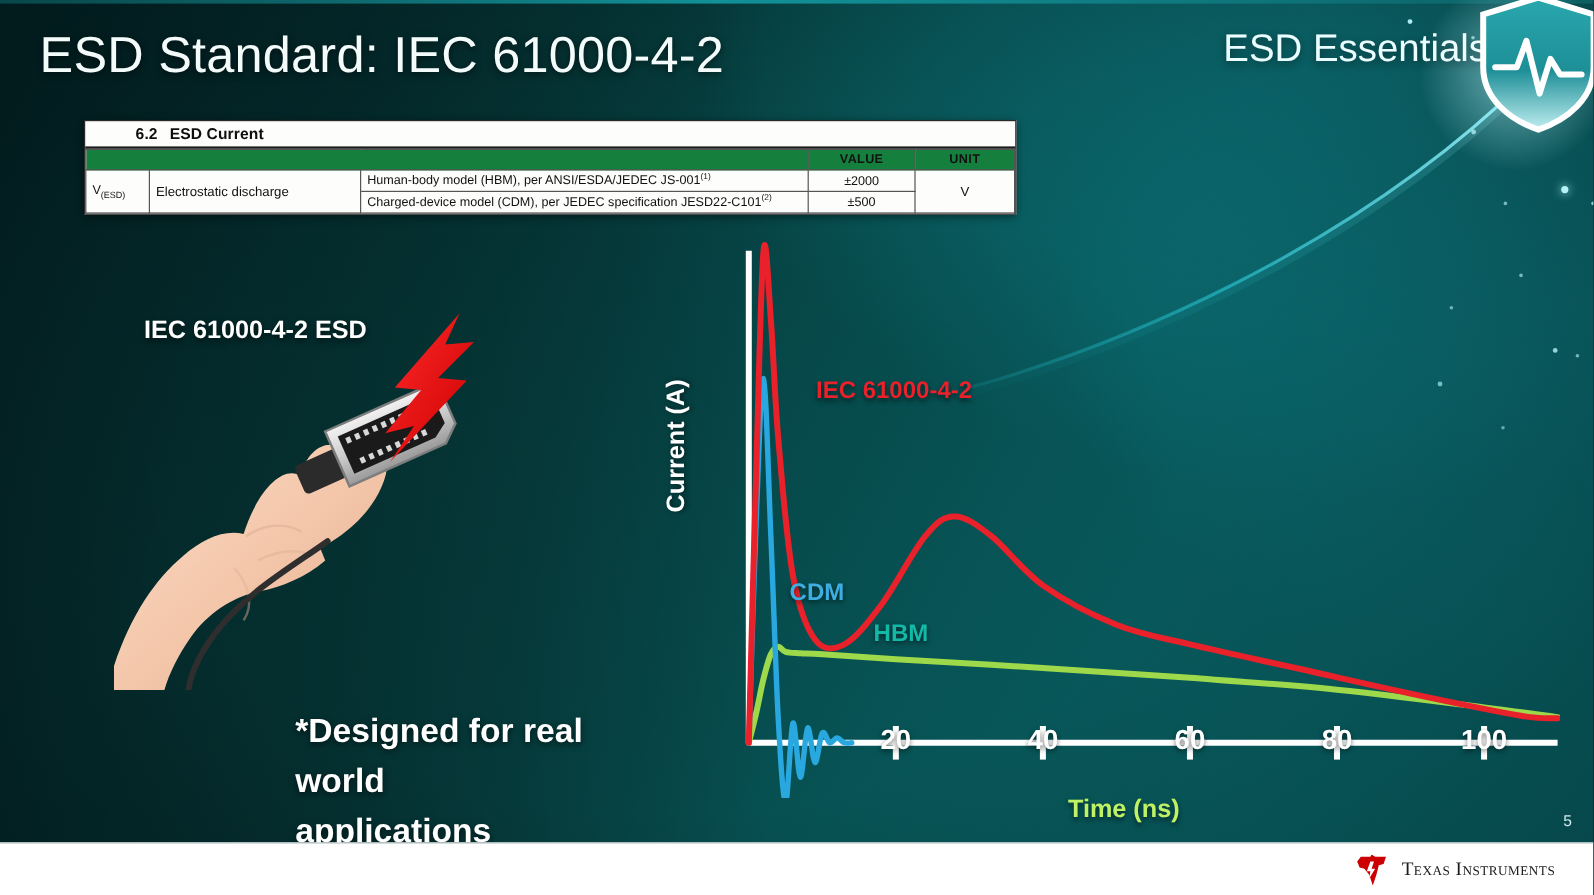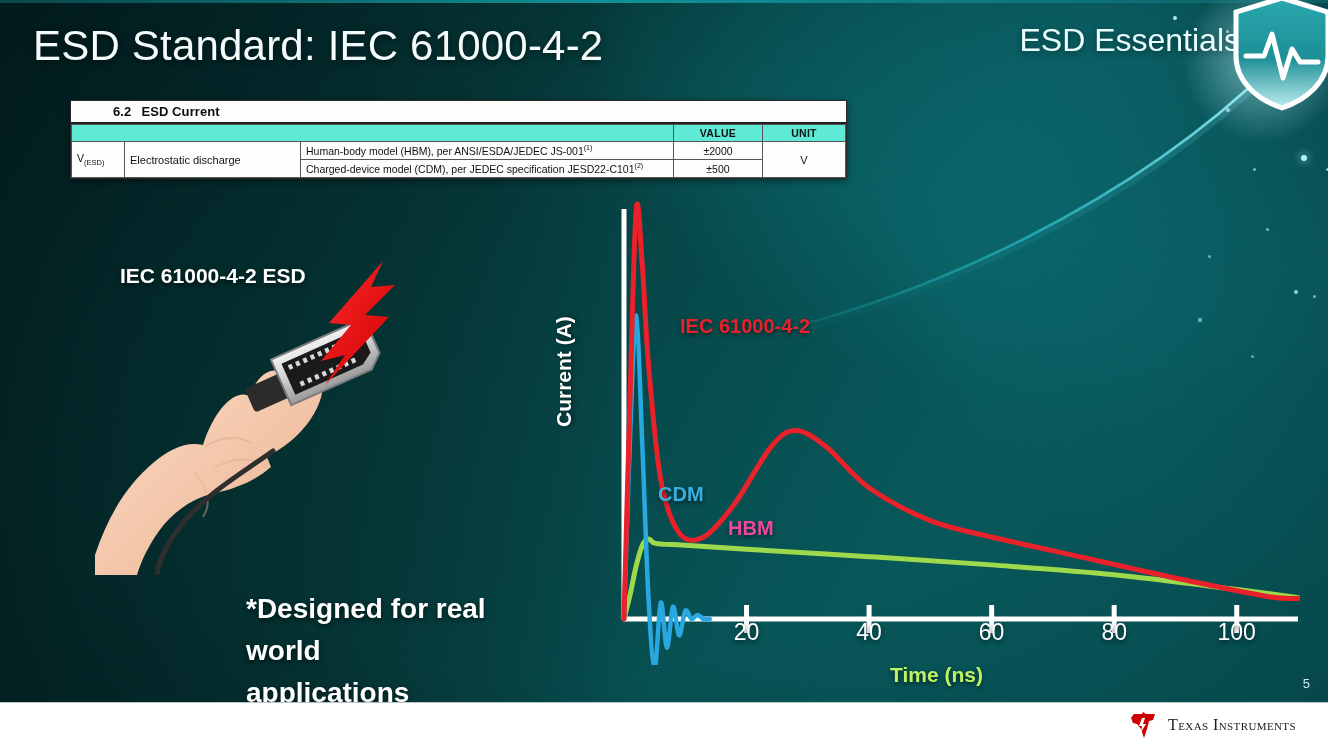--- a/index.html
+++ b/index.html
@@ -72,21 +72,21 @@
   }
   .ds-head{
     padding:3px 4px 3px 6px;
     font-size:13px;font-weight:bold;color:#0e0e0e;
     border-bottom:2px solid #1d1d1d;
     letter-spacing:.1px;
   }
   .ds-head .num{margin-right:10px;margin-left:36px;}
   table.dsr{border-collapse:collapse;width:100%;font-size:10.5px;}
   table.dsr td,table.dsr th{border:1px solid #555;padding:2px 5px;vertical-align:middle;}
-  table.dsr thead th{background:#5eead4;text-align:center;font-size:10.5px;font-weight:bold;letter-spacing:.3px;}
+  table.dsr thead th{background:#15803d;text-align:center;font-size:10.5px;font-weight:bold;letter-spacing:.3px;}
   .c-blank{background:#d2d2d2;}
   .col-v{width:78px;text-align:center;}
   .col-u{width:72px;text-align:center;}
   .cell-sym{width:42px;font-size:10.5px;text-align:left;padding-left:6px;}
   .cell-param{width:165px;font-size:11px;}
   .cell-desc{font-size:10.5px;line-height:1.2;}
   .cell-val{text-align:center;font-size:10.5px;}
   .cell-unit{text-align:center;font-size:11px;}
   sub{font-size:7.5px;}
   sup{font-size:7px;}
@@ -116,33 +116,33 @@
     text-shadow:0 2px 4px rgba(0,0,0,.55);
     white-space:nowrap;
   }
   .xlabel{
     position:absolute;left:330px;top:468px;
     font-size:21px;font-weight:bold;color:#bef264;
     text-shadow:0 2px 4px rgba(0,0,0,.55);
     white-space:nowrap;
   }
   .tick-lbl{
-    position:absolute;top:424px;
-    font-size:23px;font-weight:normal;color:#ffffff;
+    position:absolute;top:408px;
+    font-size:23px;font-weight:bold;color:#ffffff;
     text-shadow:0 2px 4px rgba(0,0,0,.55);
     transform:translateX(-50%);
   }
   .curve-lbl{
     position:absolute;font-size:20px;font-weight:bold;
     white-space:nowrap;
     text-shadow:0 2px 4px rgba(0,0,0,.55);
   }
   .lbl-iec{left:120px;top:120px;color:#e8212b;}
   .lbl-cdm{left:98px;top:288px;color:#3eade0;}
-  .lbl-hbm{left:168px;top:322px;color:#ec4899;}
+  .lbl-hbm{left:168px;top:322px;color:#14b8a6;}
 
   
   .slide-no{
     position:absolute;right:18px;top:676px;
     font-size:13px;color:#cfe9ea;
   }
   .footer{
     position:absolute;left:0;top:702px;width:1328px;height:44px;
     background:#ffffff;
     border-top:1px solid #b9c5c5;

